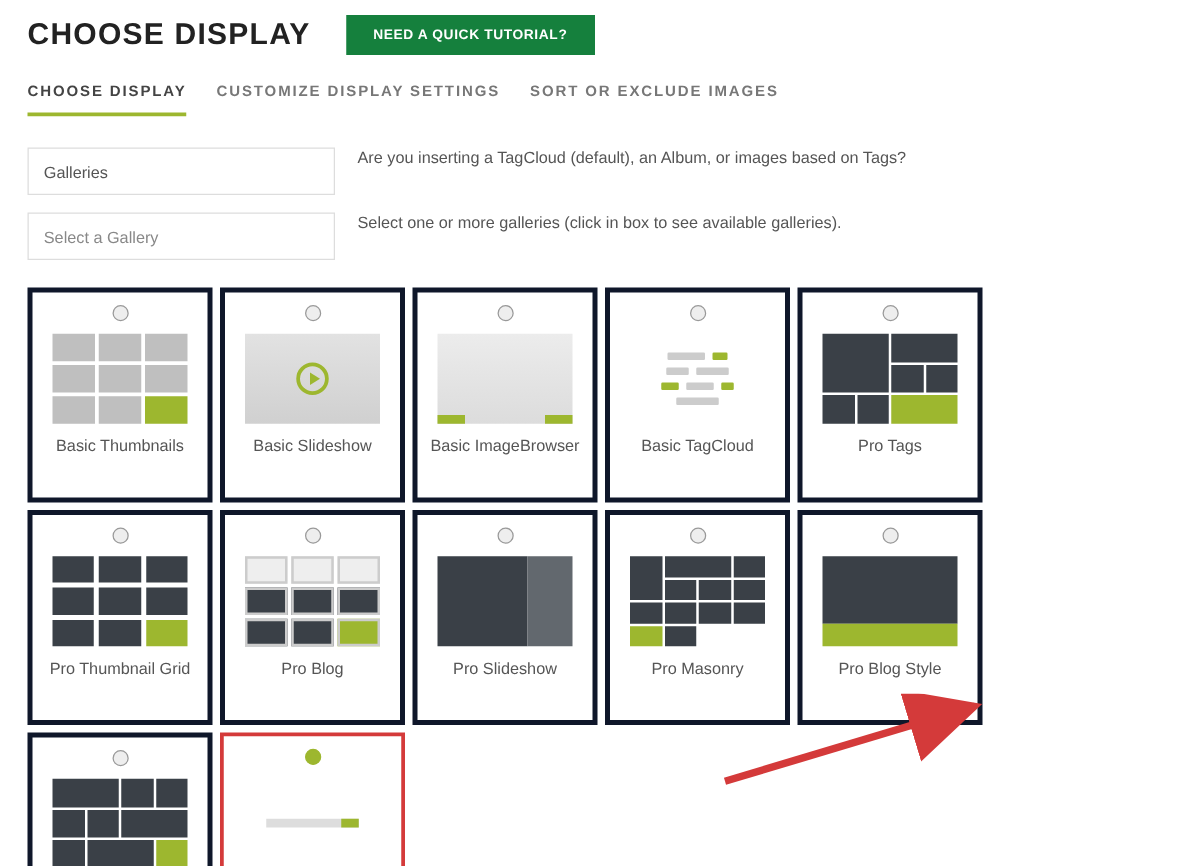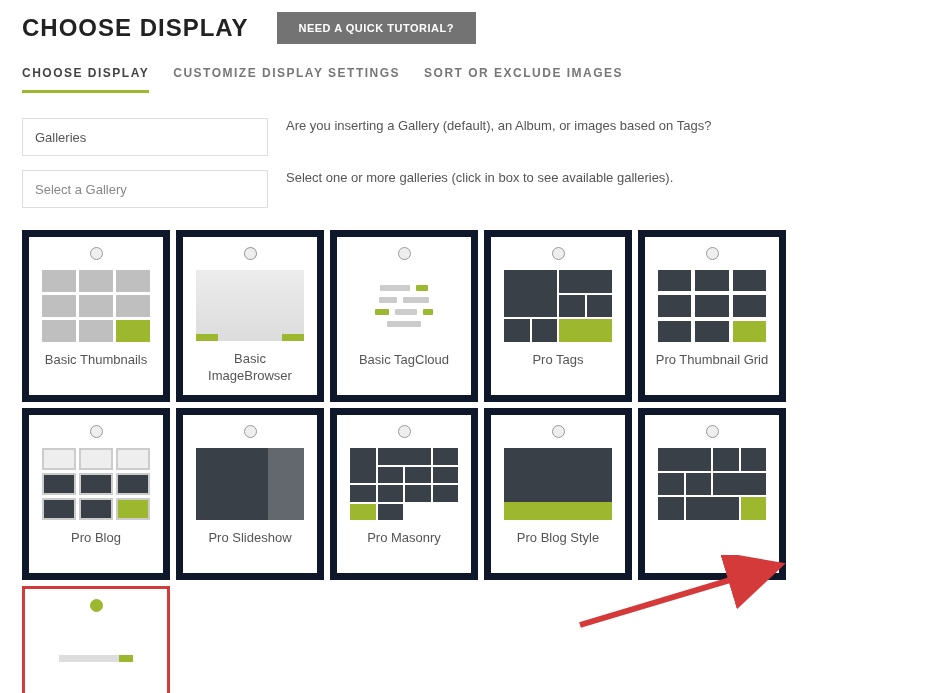--- a/index.html
+++ b/index.html
@@ -1,28 +1,28 @@
 <!DOCTYPE html>
 <html><head>
 <meta charset="utf-8">
 <style>
 *{box-sizing:border-box;margin:0;padding:0}
 body{font-family:"Segoe UI",Arial,sans-serif;background:#fff;padding:12px 22px;color:#333;width:949px}
 .header{display:flex;align-items:center;gap:28px;margin-bottom:22px}
 .title{font-size:24px;font-weight:700;letter-spacing:1px;color:#222}
-.tutorial-btn{background:#737373;color:#fff;border:none;padding:10px 22px;font-size:11px;font-weight:700;letter-spacing:0.5px;cursor:pointer}
+.tutorial-btn{background:#15803d;color:#fff;border:none;padding:10px 22px;font-size:11px;font-weight:700;letter-spacing:0.5px;cursor:pointer}
 .tabs{display:flex;gap:24px;border-bottom:1px solid transparent;margin-bottom:24px}
 .tab{font-size:12px;font-weight:700;letter-spacing:1.5px;color:#777;padding-bottom:10px;cursor:pointer}
 .tab.active{color:#444;border-bottom:3px solid #9db72f}
 .form-row{display:flex;align-items:flex-start;gap:18px;margin-bottom:14px}
 .select-box{width:246px;height:38px;border:1px solid #ddd;padding:0 12px;font-size:13px;color:#888;background:#fff;display:flex;align-items:center;cursor:pointer}
 .select-box.filled{color:#555}
 .help-text{font-size:13px;color:#555}
 .grid{display:flex;flex-wrap:wrap;gap:6px;margin-top:22px;margin-bottom:28px}
-.card{width:148px;height:172px;border:7px solid #0f172a;display:flex;flex-direction:column;align-items:center;padding:10px 8px;cursor:pointer;position:relative}
+.card{width:148px;height:172px;border:4px solid #0f172a;display:flex;flex-direction:column;align-items:center;padding:10px 8px;cursor:pointer;position:relative}
 .card.highlight{border:3px solid #d43a3a}
 .radio{width:13px;height:13px;border:1px solid #999;border-radius:50%;margin-bottom:10px;background:#eee}
 .radio.filled{background:#9db72f;border-color:#9db72f;box-shadow:inset 0 0 0 3px #9db72f}
 .preview{width:108px;height:72px;display:flex;align-items:center;justify-content:center;margin-bottom:10px;position:relative}
 .card-label{font-size:13px;color:#555;text-align:center;line-height:1.3}
 
 
 .thumb-grid{display:grid;grid-template-columns:repeat(3,1fr);grid-template-rows:repeat(3,1fr);gap:3px;width:100%;height:100%}
 .thumb-grid div{background:#bfbfbf}
 .thumb-grid div.accent{background:#9db72f}
@@ -91,21 +91,21 @@
 </div>
 
 <div class="tabs">
   <div class="tab active">CHOOSE DISPLAY</div>
   <div class="tab">CUSTOMIZE DISPLAY SETTINGS</div>
   <div class="tab">SORT OR EXCLUDE IMAGES</div>
 </div>
 
 <div class="form-row">
   <div class="select-box filled">Galleries</div>
-  <div class="help-text">Are you inserting a Gallery (default), an Album, or images based on Tags?</div>
+  <div class="help-text">Are you inserting a TagCloud (default), an Album, or images based on Tags?</div>
 </div>
 
 <div class="form-row">
   <div class="select-box">Select a Gallery</div>
   <div class="help-text">Select one or more galleries (click in box to see available galleries).</div>
 </div>
 
 <div class="grid">
 
   <div class="card">
@@ -119,20 +119,29 @@
           <div></div>
           <div></div>
           <div></div>
           <div></div>
           <div class="accent"></div>
         </div>
     </div>
     <div class="card-label">Basic Thumbnails</div>
   </div>
 
+  <div class="card">
+    <div class="radio"></div>
+    <div class="preview">
+      <div class="slideshow">
+          <div class="play-circle"></div>
+        </div>
+    </div>
+    <div class="card-label">Basic Slideshow</div>
+  </div>
 
   <div class="card">
     <div class="radio"></div>
     <div class="preview">
       <div class="imgbrowser"></div>
     </div>
     <div class="card-label">Basic ImageBrowser</div>
   </div>
 
   <div class="card">

